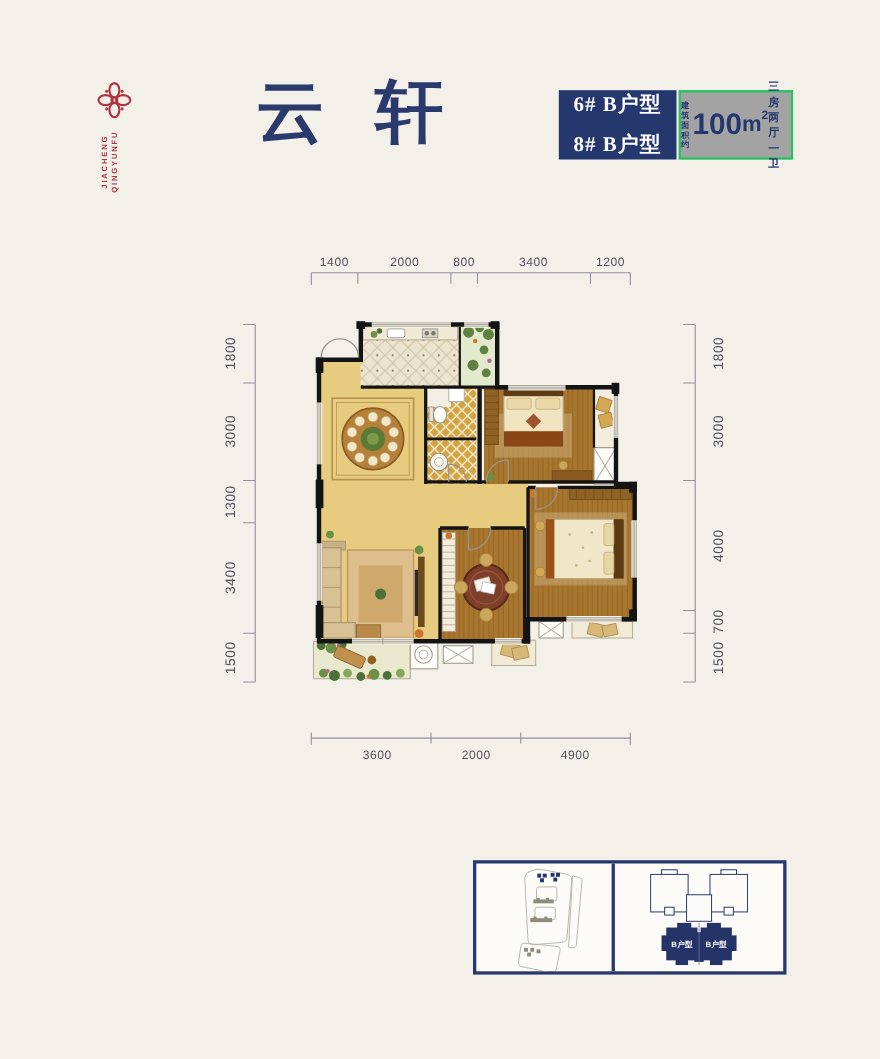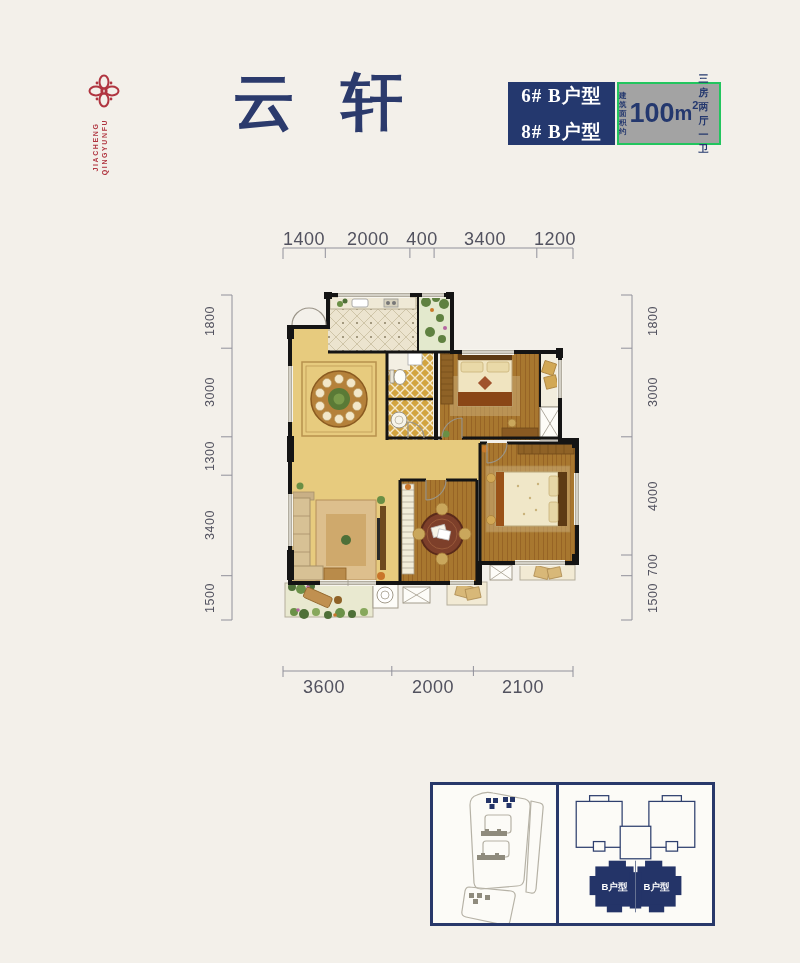--- a/index.html
+++ b/index.html
@@ -23,25 +23,25 @@
   .area-row1{flex:1.15;display:flex;justify-content:center;align-items:center;}
   .area-prefix{display:flex;flex-direction:column;font-size:7.5px;font-weight:bold;
                line-height:9px;margin-right:2px;letter-spacing:1px;}
   .area-val{font-size:27px;font-weight:700;line-height:27px;}
   .area-unit{font-size:20px;font-weight:600;}
   .area-sup{font-size:11px;font-weight:700;vertical-align:top;position:relative;top:-9px;}
   .area-row2{flex:1;display:flex;justify-content:center;align-items:center;
              font-size:10px;font-weight:bold;letter-spacing:1.5px;
              font-family:Liberation Sans, sans-serif;}
   
-  .dimh{position:absolute;transform:translate(-50%,-50%);font-size:18px;color:#52525f;letter-spacing:.5px;}
+  .dimh{position:absolute;transform:translate(-50%,-50%);font-size:11px;color:#52525f;letter-spacing:.5px;}
   .dimv{position:absolute;transform:translate(-50%,-50%) rotate(-90deg);font-size:12.5px;color:#52525f;letter-spacing:.5px;}
   svg{display:block;}
   
-  .panels{left:430px;top:782px;width:285px;height:144px;background:#fcfbf7;
+  .panels{left:430px;top:782px;width:285px;height:104px;background:#fcfbf7;
           border:3px solid #28386a;display:flex;box-sizing:border-box;}
   .panel-left{width:123px;height:100%;}
   .panel-div{width:3px;height:100%;background:#28386a;}
   .panel-right{flex:1;height:100%;}
 </style>
 </head>
 <body>
 
 <div class="canvas">
 
@@ -93,36 +93,36 @@
       <line x1="2" y1="2" x2="2" y2="13"></line>
         <line x1="44.3" y1="2" x2="44.3" y2="12"></line>
       <line x1="128.9" y1="2" x2="128.9" y2="12"></line>
         <line x1="153.1" y1="2" x2="153.1" y2="12"></line>
       <line x1="255.8" y1="2" x2="255.8" y2="12"></line>
         <line x1="292" y1="2" x2="292" y2="13"></line>
     </g>
   </svg>
   <span class="dimh" style="left:304px;top:239px">1400</span>
   <span class="dimh" style="left:368px;top:239px">2000</span>
-  <span class="dimh" style="left:422px;top:239px">400</span>
+  <span class="dimh" style="left:422px;top:239px">800</span>
   <span class="dimh" style="left:485px;top:239px">3400</span>
   <span class="dimh" style="left:555px;top:239px">1200</span>
 
   <svg class="abs" style="left:281px;top:664px" width="294" height="14">
     <g stroke="#90909a" stroke-width="1">
       <line x1="2" y1="7" x2="292" y2="7"></line>
       <line x1="2" y1="2" x2="2" y2="13"></line>
         <line x1="110.8" y1="2" x2="110.8" y2="12"></line>
       <line x1="192.4" y1="2" x2="192.4" y2="12"></line>
         <line x1="292" y1="2" x2="292" y2="13"></line>
     </g>
   </svg>
-  <span class="dimh" style="left:324px;top:687px">3600</span>
+  <span class="dimh" style="left:343px;top:687px">3600</span>
   <span class="dimh" style="left:433px;top:687px">2000</span>
-  <span class="dimh" style="left:523px;top:687px">2100</span>
+  <span class="dimh" style="left:523px;top:687px">4900</span>
 
   <svg class="abs" style="left:218px;top:293px" width="16" height="329">
     <g stroke="#90909a" stroke-width="1">
       <line x1="14" y1="2" x2="14" y2="327"></line>
       <line x1="3" y1="2" x2="14" y2="2"></line>
         <line x1="3" y1="55.2" x2="14" y2="55.2"></line>
       <line x1="3" y1="143.8" x2="14" y2="143.8"></line>
         <line x1="3" y1="182.2" x2="14" y2="182.2"></line>
       <line x1="3" y1="282.7" x2="14" y2="282.7"></line>
         <line x1="3" y1="327" x2="14" y2="327"></line>

